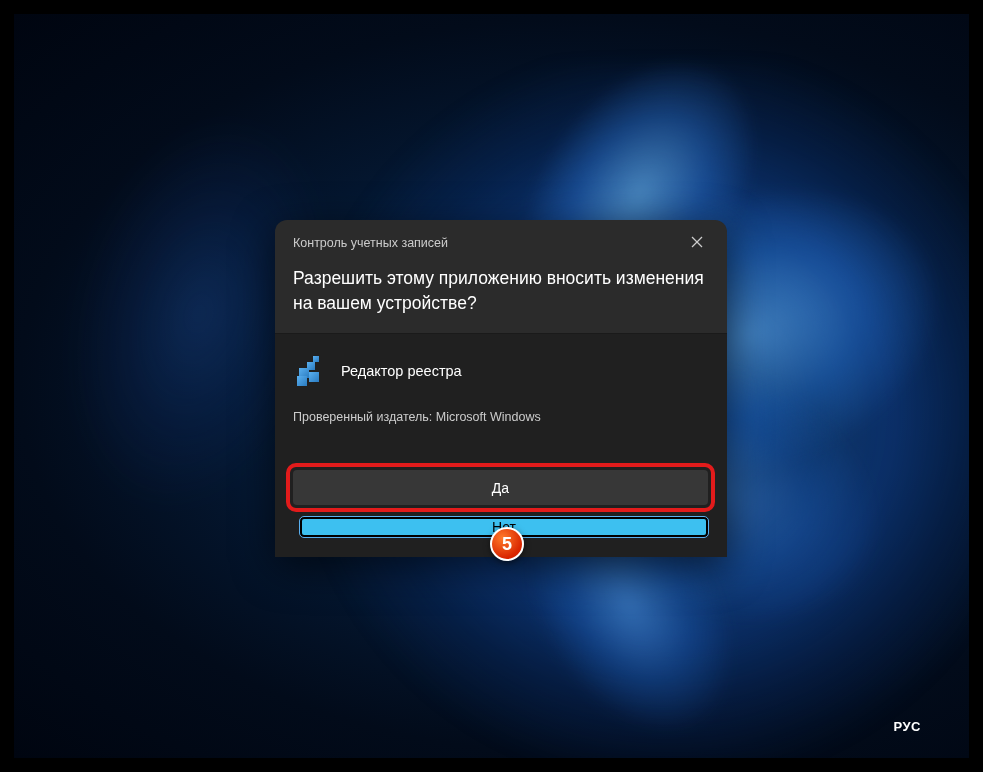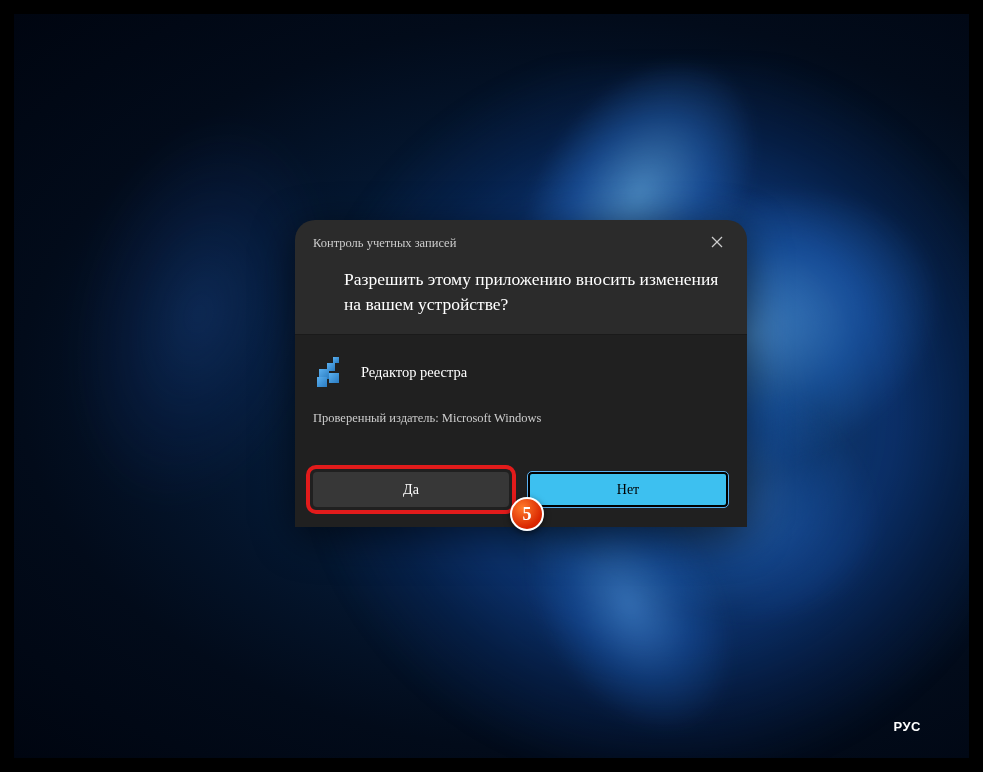--- a/index.html
+++ b/index.html
@@ -78,27 +78,26 @@
       height: 400px;
       top: 100px;
       left: 60px;
       background: radial-gradient(ellipse, rgba(40,100,200,0.25) 0%, rgba(20,60,140,0.15) 40%, transparent 70%);
       transform: rotate(15deg);
       filter: blur(10px);
     }
     .dialog {
       position: absolute;
       top: 206px;
-      left: 281px;
+      left: 261px;
       width: 452px;
       background: #2b2b2b;
-      border-radius: 20px;
+      border-radius: 12px;
       box-shadow: 0 10px 40px rgba(0,0,0,0.6);
       overflow: visible;
-      font-family: Liberation Serif, serif;
     }
     .dialog-header {
       display: flex;
       justify-content: space-between;
       align-items: center;
       padding: 14px 18px 8px 18px;
     }
     .dialog-title {
       color: #ccc;
       font-size: 12.5px;
@@ -110,21 +109,20 @@
       cursor: pointer;
       padding: 2px 6px;
       line-height: 1;
     }
     .dialog-question {
       color: #fff;
       font-size: 17.5px;
       font-weight: 400;
       padding: 6px 18px 18px 18px;
       line-height: 1.4;
-      margin-left: 31px;
     }
     .divider {
       height: 1px;
       background: #1a1a1a;
     }
     .dialog-body {
       background: #202020;
       padding: 20px 16px 22px 18px;
     }
     .app-row {
@@ -163,20 +161,21 @@
       color: #5eb4e8;
       font-size: 13.5px;
       cursor: pointer;
     }
     .dialog-footer {
       background: #202020;
       padding: 0 19px 20px 18px;
       display: flex;
       gap: 12px;
       position: relative;
+      flex-direction: column;
     }
     .btn {
       flex: 1;
       height: 35px;
       border-radius: 4px;
       font-size: 14px;
       cursor: pointer;
       display: flex;
       align-items: center;
       justify-content: center;

